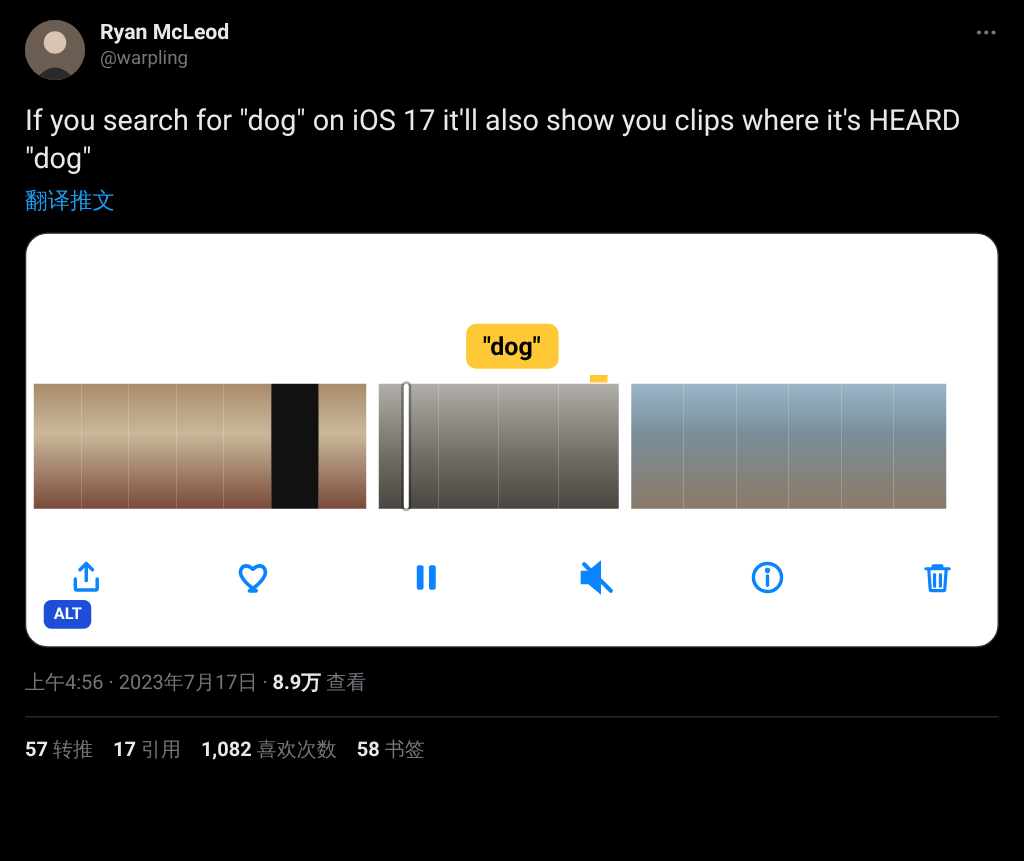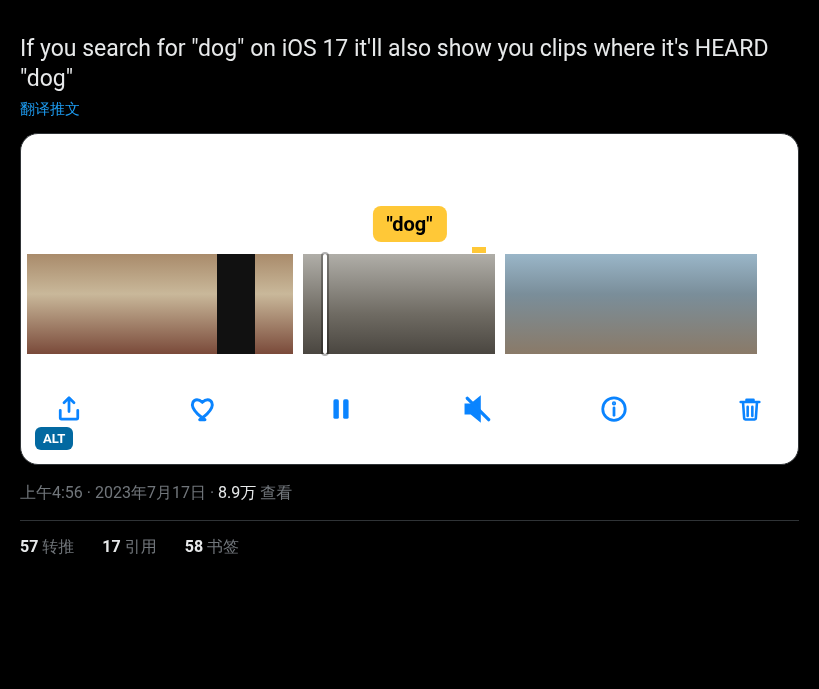--- a/index.html
+++ b/index.html
@@ -35,21 +35,21 @@
   .more-icon { position: absolute; right: 0; top: 0; color: #71767b; cursor: pointer; }
   .body-text {
     margin-top: 18px;
     font-size: 23px;
     line-height: 30px;
     color: #e7e9ea;
     font-weight: 400;
   }
   .translate {
     color: #1d9bf0;
-    font-size: 15px;
+    font-size: 18px;
     margin-top: 6px;
     cursor: pointer;
   }
   .media-card {
     margin-top: 14px;
     width: 100%;
     background: #fff;
     border-radius: 18px;
     position: relative;
     overflow: hidden;
@@ -141,53 +141,73 @@
     color: #0a84ff;
     cursor: pointer;
   }
   .tb-btn svg { stroke: #0a84ff; fill: none; stroke-width: 2.2; }
   .tb-btn.pause svg rect { fill: #0a84ff; stroke: none; }
   .tb-btn.mute svg { fill: #0a84ff; stroke: #0a84ff; }
   .alt-badge {
     position: absolute;
     left: 14px;
     bottom: 14px;
-    background: #0369a1;
+    background: #1d4ed8;
     color: #fff;
     font-size: 13px;
     font-weight: 700;
     padding: 4px 8px;
     border-radius: 6px;
   }
   .meta-row {
     margin-top: 18px;
     font-size: 16px;
     color: #71767b;
   }
-  .meta-row .views-num { color: #e7e9ea; font-weight: 400; text-align: center; }
+  .meta-row .views-num { color: #e7e9ea; font-weight: 700; text-align: center; }
   .divider {
     height: 1px;
     background: #2f3336;
     margin-top: 16px;
   }
   .stats-row {
     display: flex;
-    gap: 28px;
+    gap: 16px;
     margin-top: 16px;
     font-size: 16px;
     color: #71767b;
   }
   .stats-row .num { color: #e7e9ea; font-weight: 700; margin-right: 4px; }
   .stats-row > div { cursor: pointer; }
 </style>
 </head>
 <body>
 
 <div class="tweet">
 
+  <div class="header">
+    <div class="avatar">
+      <svg viewBox="0 0 48 48">
+        <rect width="48" height="48" fill="#6b5d52"></rect>
+        <circle cx="24" cy="18" r="9" fill="#d8c4b0"></circle>
+        <path d="M8 48 Q24 28 40 48 Z" fill="#2a2a2a"></path>
+      </svg>
+    </div>
+    <div class="user-col">
+      <span class="display-name">Ryan McLeod</span>
+      <span class="handle">@warpling</span>
+    </div>
+    <div class="more-icon">
+      <svg width="20" height="20" viewBox="0 0 24 24">
+          <circle cx="5" cy="12" r="2" fill="#71767b"></circle>
+          <circle cx="12" cy="12" r="2" fill="#71767b"></circle>
+          <circle cx="19" cy="12" r="2" fill="#71767b"></circle>
+        </svg>
+    </div>
+  </div>
 
   <div class="body-text">If you search for "dog" on iOS 17 it'll also show you clips where it's HEARD "dog"</div>
   <div class="translate">翻译推文</div>
 
   <div class="media-card">
     <div class="media-inner">
 
       <div class="top-white">
         <div class="dog-pill">"dog"</div>
         <div class="tick"></div>
@@ -263,16 +283,17 @@
 
   <div class="meta-row">
     <span>上午4:56</span><span> · </span><span>2023年7月17日</span><span> · </span><span class="views-num">8.9万</span><span> 查看</span>
   </div>
 
   <div class="divider"></div>
 
   <div class="stats-row">
     <div><span class="num">57</span><span>转推</span></div>
     <div><span class="num">17</span><span>引用</span></div>
+    <div><span class="num">1,082</span><span>喜欢次数</span></div>
     <div><span class="num">58</span><span>书签</span></div>
   </div>
 
 </div>
 
 </body></html>

